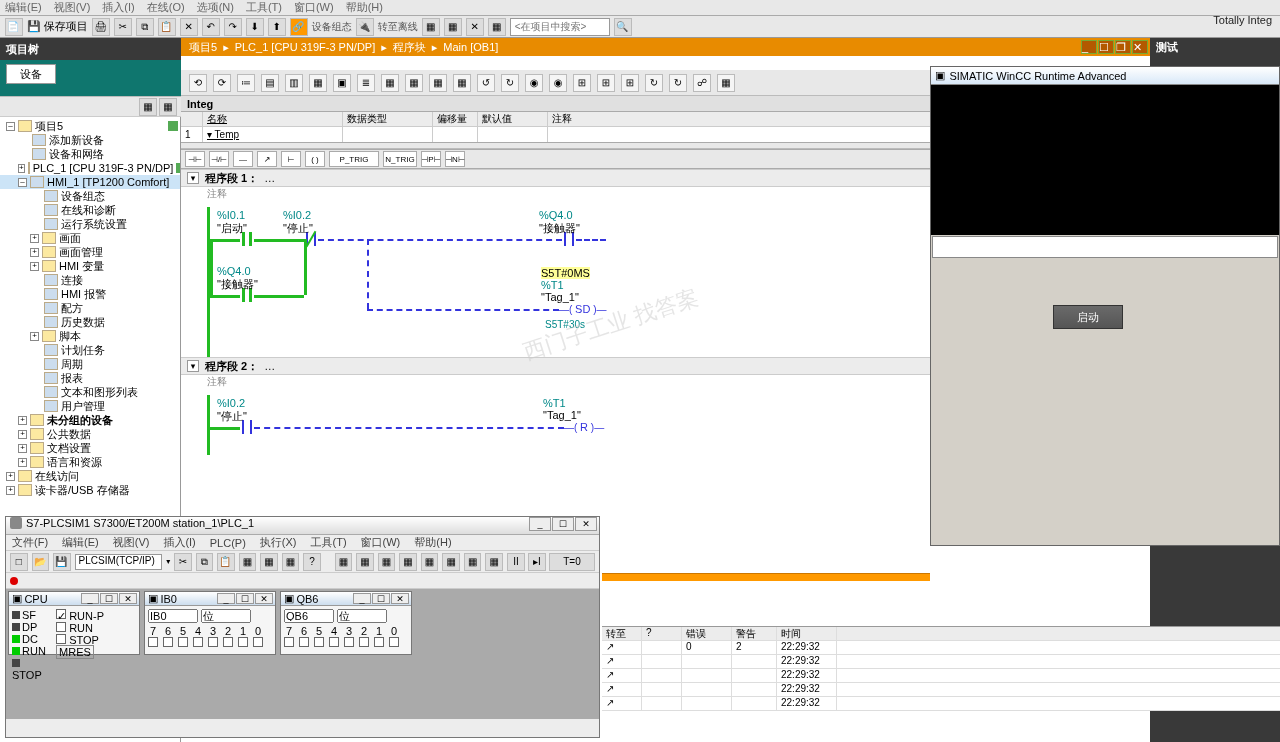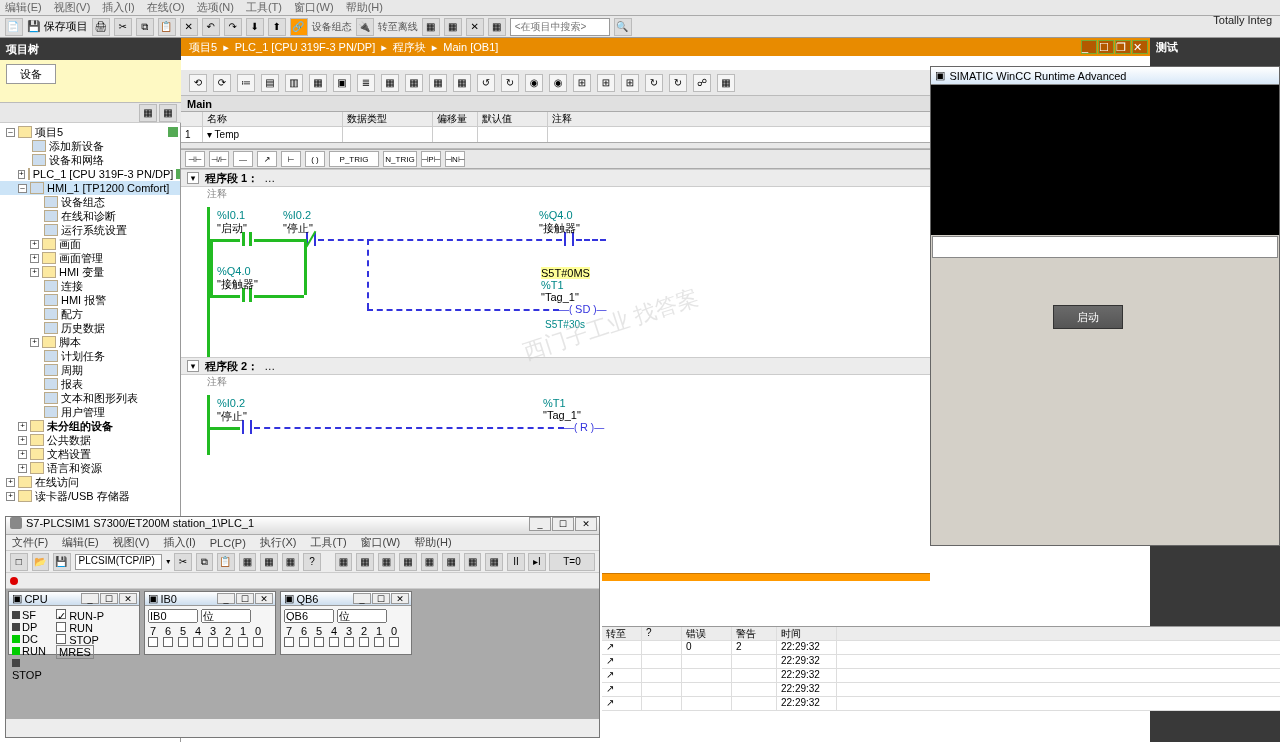--- a/index.html
+++ b/index.html
@@ -31,21 +31,21 @@
 .bc .wbtn { margin-left: auto; display: flex; gap: 1px; padding-right: 2px; }
 .wbtn span { width: 16px; height: 14px; background: #b35900; display: inline-block; border: 1px solid #7a3; }
 .sep { color: #fff; }
 .edtoolbar { background: #e8e8e8; border-bottom: 1px solid #bbb; height: 26px; display: flex; align-items: center; padding-left: 8px; gap: 6px; }
 .edbtn { width: 18px; height: 18px; border: 1px solid #bbb; background: #f5f5f5; display: inline-flex; align-items: center; justify-content: center; font-size: 10px; }
 .blocktitle { background: #e0e0e0; border-bottom: 1px solid #aaa; height: 16px; padding-left: 6px; font-weight: bold; display: flex; align-items: center; }
 .vartable { border-bottom: 1px solid #aaa; }
 .varhdr { display: flex; background: #ececec; border-bottom: 1px solid #ccc; height: 15px; }
 .varhdr span, .varrow span { border-right: 1px solid #ccc; padding: 0 4px; font-size: 10px; display: flex; align-items: center; }
 .varrow { display: flex; background: #fff; height: 15px; }
-.c1 { width: 22px; } .c2 { width: 140px; } .c3 { width: 90px; } .c4 { width: 45px; } .c5 { width: 70px; } .c6 { flex: 1; }
+.c1 { width: 22px; } .c2 { width: 140px; text-decoration: underline; } .c3 { width: 90px; } .c4 { width: 45px; } .c5 { width: 70px; } .c6 { flex: 1; }
 .ladtoolbar { background: #e8e8e8; border-top: 1px solid #aaa; border-bottom: 1px solid #aaa; height: 20px; display: flex; align-items: center; padding-left: 4px; gap: 4px; }
 .ladbtn { width: 20px; height: 16px; border: 1px solid #aaa; background: #fff; display: inline-flex; align-items: center; justify-content: center; font-size: 8px; }
 .nets { flex: 1; overflow: auto; background: #fff; }
 .nethdr { background: #ececec; border-top: 1px solid #ccc; border-bottom: 1px solid #ccc; height: 18px; display: flex; align-items: center; padding-left: 6px; gap: 6px; }
 .nethdr .tog { width: 12px; height: 12px; border: 1px solid #999; background: #fff; display: inline-flex; align-items: center; justify-content: center; font-size: 9px; }
 .comment { color: #888; padding-left: 26px; font-size: 10px; }
 .lad { position: relative; height: 150px; margin: 6px 0 0 26px; }
 .lad2 { height: 60px; }
 .rail { position: absolute; left: 0; top: 0; bottom: 0; width: 3px; background: #2b2; }
 .wire { position: absolute; border-top: 2px dashed #33d; }
@@ -136,21 +136,21 @@
   <span class="tbtn">✕</span>
   <span class="tbtn">▦</span>
   <input class="searchbox" placeholder="&lt;在项目中搜索&gt;" style="">
   <span class="tbtn">🔍</span>
 </div>
 
 <div class="row">
 
   <div class="leftcol">
     <div class="lefttitle">项目树</div>
-    <div style="background:#fef9c3;padding-bottom:18px;border-bottom:1px solid #bbb">
+    <div style="background:#0f766e;padding-bottom:12px;border-bottom:1px solid #bbb">
       <div class="devtab">设备</div>
     </div>
     <div class="treetop">
       <span class="tbtn">▦</span>
       <span class="tbtn">▦</span>
     </div>
     <div class="tree" id="tree">
         <div class="tnode l0">
           <span class="exp">–</span>
           <span class="ticon folder"></span>
@@ -330,21 +330,21 @@
       <span class="edbtn">◉</span>
       <span class="edbtn">◉</span>
       <span class="edbtn">⊞</span>
       <span class="edbtn">⊞</span>
       <span class="edbtn">⊞</span>
       <span class="edbtn">↻</span>
       <span class="edbtn">↻</span>
       <span class="edbtn">☍</span>
       <span class="edbtn">▦</span>
     </div>
-    <div class="blocktitle">Main</div>
+    <div class="blocktitle">Integ</div>
     <div class="vartable">
       <div class="varhdr">
         <span class="c1"></span>
         <span class="c2">名称</span>
         <span class="c3">数据类型</span>
         <span class="c4">偏移量</span>
         <span class="c5">默认值</span>
         <span class="c6">注释</span>
       </div>
       <div class="varrow">

